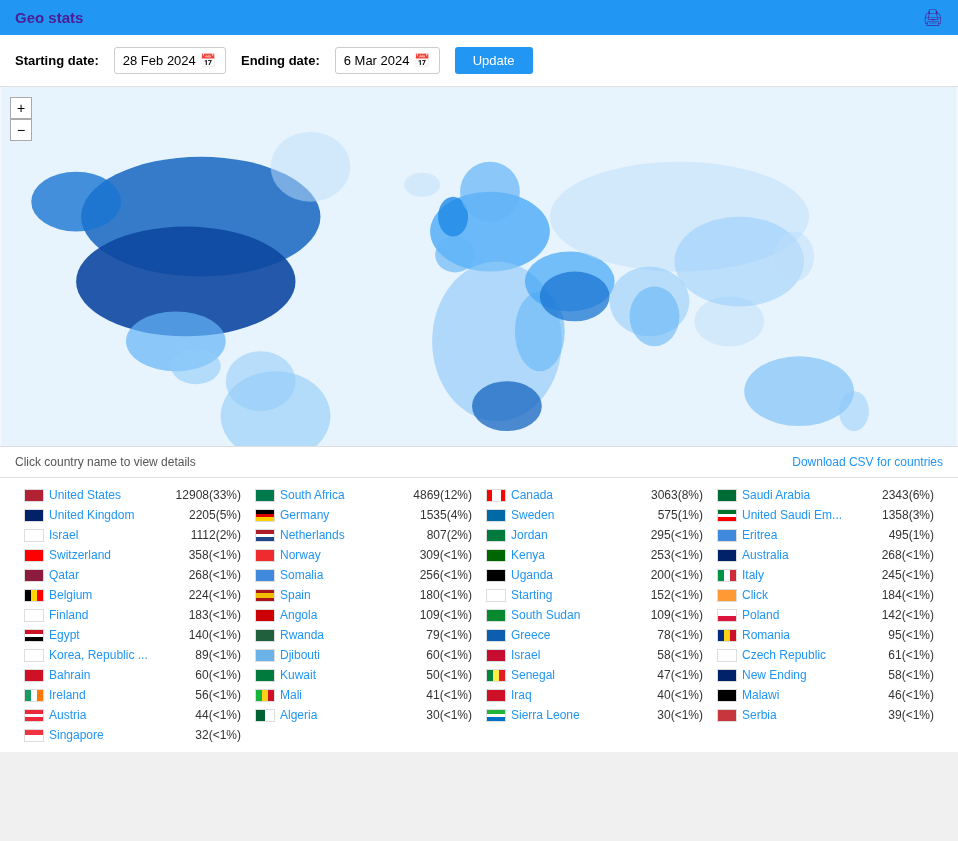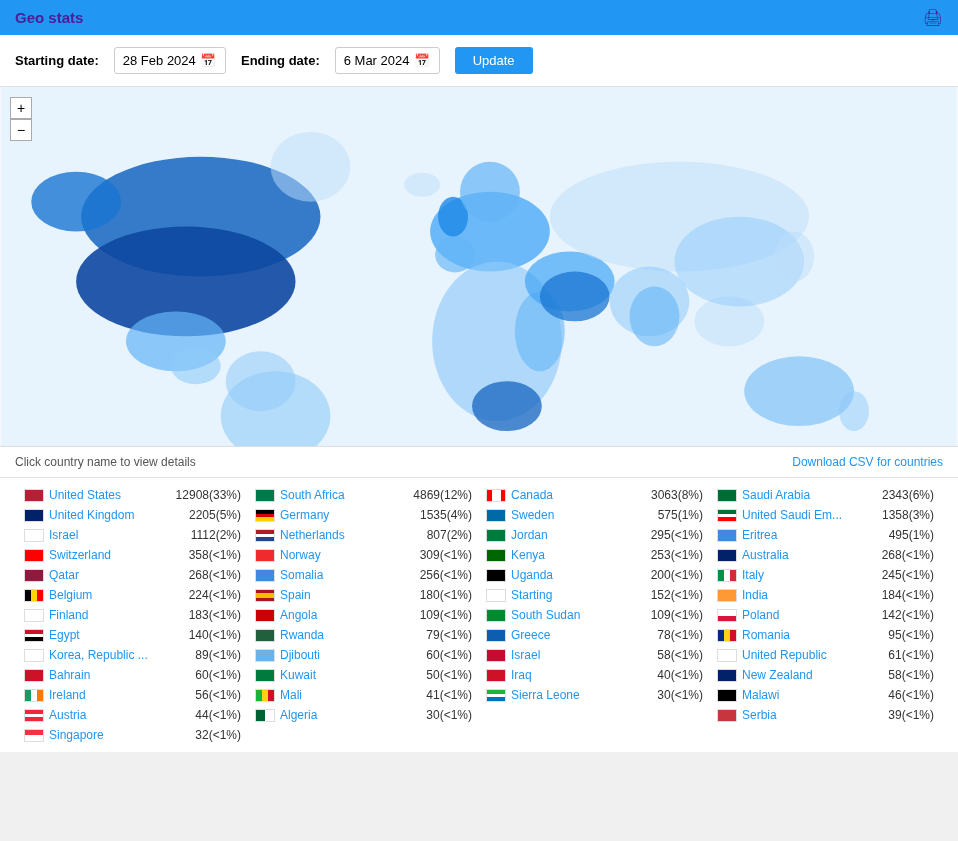--- a/index.html
+++ b/index.html
@@ -457,20 +457,25 @@
           <div class="country-flag flag-gr"></div>
           <a class="country-name" href="#">Greece</a>
           <span class="country-stat">78(&lt;1%)</span>
         </div>
         <div class="country-row">
           <div class="country-flag flag-dk"></div>
           <a class="country-name" href="#">Israel</a>
           <span class="country-stat">58(&lt;1%)</span>
         </div>
         <div class="country-row">
+          <div class="country-flag flag-sn"></div>
+          <a class="country-name" href="#">Senegal</a>
+          <span class="country-stat">47(&lt;1%)</span>
+        </div>
+        <div class="country-row">
           <div class="country-flag flag-iq"></div>
           <a class="country-name" href="#">Iraq</a>
           <span class="country-stat">40(&lt;1%)</span>
         </div>
         <div class="country-row">
           <div class="country-flag flag-sl"></div>
           <a class="country-name" href="#">Sierra Leone</a>
           <span class="country-stat">30(&lt;1%)</span>
         </div>
       </div>
@@ -495,41 +500,41 @@
           <a class="country-name" href="#">Australia</a>
           <span class="country-stat">268(&lt;1%)</span>
         </div>
         <div class="country-row">
           <div class="country-flag flag-it"></div>
           <a class="country-name" href="#">Italy</a>
           <span class="country-stat">245(&lt;1%)</span>
         </div>
         <div class="country-row">
           <div class="country-flag flag-in"></div>
-          <a class="country-name" href="#">India</a>
+          <a class="country-name" href="#">Click</a>
           <span class="country-stat">184(&lt;1%)</span>
         </div>
         <div class="country-row">
           <div class="country-flag flag-pl"></div>
           <a class="country-name" href="#">Poland</a>
           <span class="country-stat">142(&lt;1%)</span>
         </div>
         <div class="country-row">
           <div class="country-flag flag-ro"></div>
           <a class="country-name" href="#">Romania</a>
           <span class="country-stat">95(&lt;1%)</span>
         </div>
         <div class="country-row">
           <div class="country-flag flag-cz"></div>
-          <a class="country-name" href="#">United Republic</a>
+          <a class="country-name" href="#">Czech Republic</a>
           <span class="country-stat">61(&lt;1%)</span>
         </div>
         <div class="country-row">
           <div class="country-flag flag-nz"></div>
-          <a class="country-name" href="#">New Zealand</a>
+          <a class="country-name" href="#">New Ending</a>
           <span class="country-stat">58(&lt;1%)</span>
         </div>
         <div class="country-row">
           <div class="country-flag flag-mw"></div>
           <a class="country-name" href="#">Malawi</a>
           <span class="country-stat">46(&lt;1%)</span>
         </div>
         <div class="country-row">
           <div class="country-flag flag-rs"></div>
           <a class="country-name" href="#">Serbia</a>

